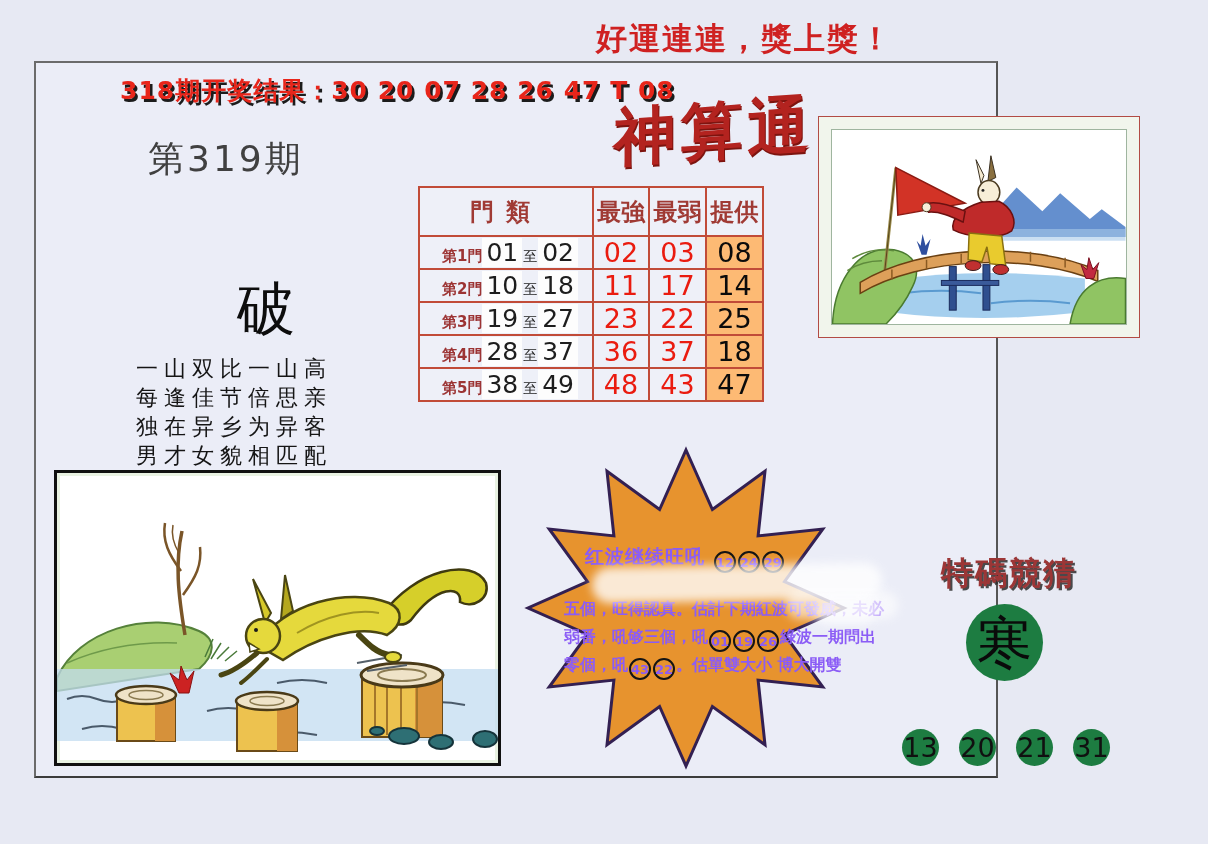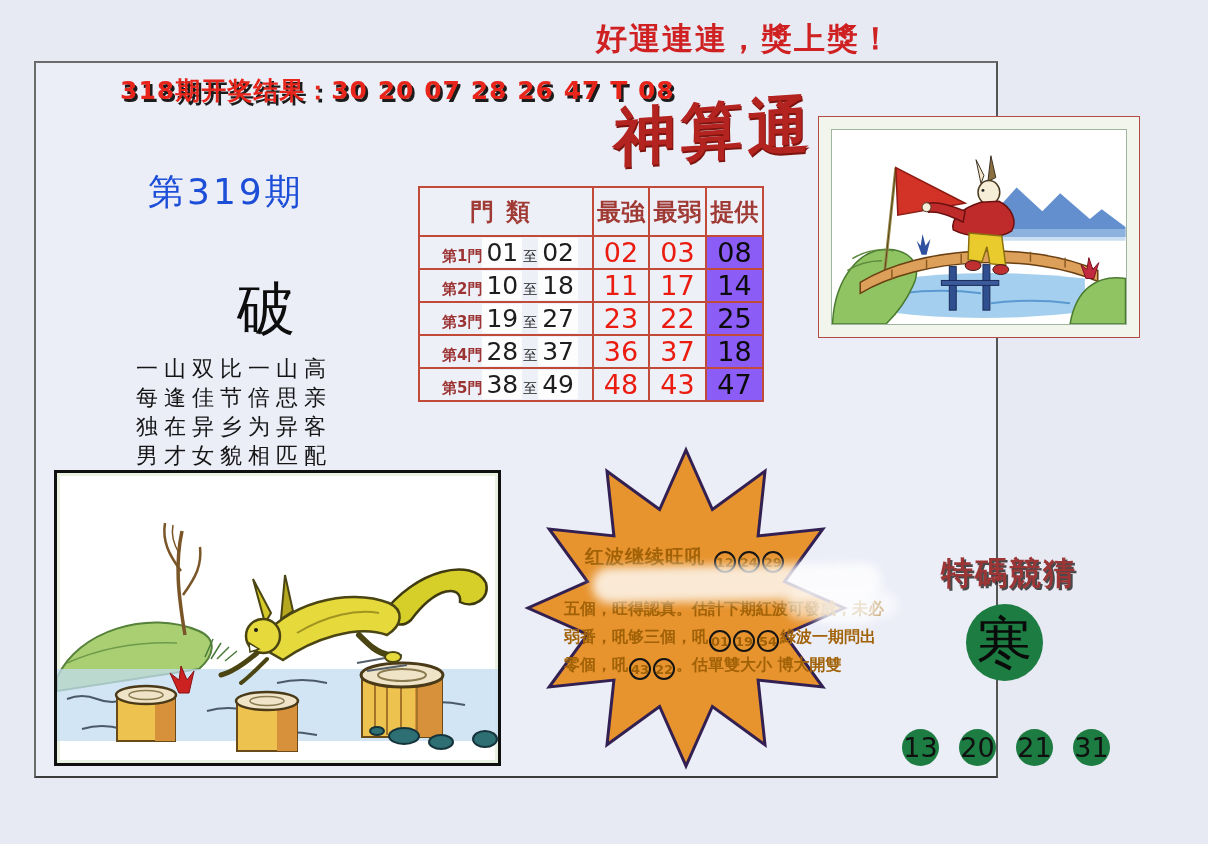--- a/index.html
+++ b/index.html
@@ -15,54 +15,54 @@
               border-right-color:#555;padding-left:8px; }
 
   .result-line { position:absolute; left:84px; top:11px; font-size:25px; font-weight:bold;
                  color:#e8251a; letter-spacing:1px; text-shadow:2.5px 2.5px 0 #1c1c1c; }
 
   .sheet-title { position:absolute; left:548px; top:26px; width:260px; text-align:center;
                  font-family:"DejaVu Serif","Liberation Serif",serif; font-weight:bold;
                  font-size:62px; color:#b3231f; letter-spacing:5px;
                  transform:rotate(-4deg) skewX(-4deg); text-shadow:1px 2px 0 #7d140f; }
 
-  .issue { position:absolute; left:112px; top:72px; font-size:36px; color:#1d4ed8; letter-spacing:3px;margin-top:33px; }
+  .issue { position:absolute; left:112px; top:72px; font-size:36px; color:#404040; letter-spacing:3px; }
 
   
   .door-table { position:absolute; left:382px; top:123px; border-collapse:collapse;
                 table-layout:fixed; background:#eef0f8; }
   .door-table td, .door-table th { border:2px solid #c14b38; text-align:center; vertical-align:middle; }
   .door-table th { height:49px; color:#a03a34; font-size:24px; font-weight:bold; }
   .door-table th.cat { letter-spacing:12px;margin-left:35px; }
   .door-table td { height:33px; }
   .door-cell { text-align:left; padding-left:8px; white-space:nowrap; }
   .door-label { color:#9c3434; font-weight:bold; font-size:15px; margin-right:0; }
   .chip { background:#fdfdfd; padding:0 4px; color:#1d1d1d; font-size:25px; }
   .zhi { font-size:14px; color:#222; margin:0 1px; }
   .val-red { color:#ea1b0f; font-size:27px; }
-  .provide { background:#8b5cf6; color:#0b0b0b; font-size:27px; }
+  .provide { background:#fdba74; color:#0b0b0b; font-size:27px; }
 
   
   .big-char { position:absolute; left:170px; top:208px; width:120px; text-align:center;
               font-family:"DejaVu Serif","Liberation Serif",serif; font-size:58px; color:#0d0d0d; }
   .poem { position:absolute; left:100px; top:291px; font-family:"DejaVu Serif","Liberation Serif",serif;
           font-size:22px; color:#151515; letter-spacing:6px; line-height:29px; white-space:nowrap; }
 
   
   .frame-tr { position:absolute; left:782px; top:53px; width:322px; height:222px;
               border:1px solid #b24b44; background:#f1f5ec; padding:12px; }
   .frame-tr .inner { width:100%; height:100%; background:#fff; border:1px solid #9fb59f; }
   .frame-bl { position:absolute; left:18px; top:407px; width:447px; height:296px;
               border:3px solid #101010; background:#fff;
               box-shadow:inset 0 0 0 3px #e9f2e2; }
   .frame-bl svg, .frame-tr svg { display:block; }
 
   
   .star-svg { position:absolute; left:485px; top:383px; }
-  .star-text { position:absolute; color:#a16207; font-weight:bold; white-space:nowrap; z-index:3; }
+  .star-text { position:absolute; color:#8b5cf6; font-weight:bold; white-space:nowrap; z-index:3; }
   .st1 { left:549px; top:481px; font-size:19px; letter-spacing:1px; }
   .st2 { left:528px; top:536px; font-size:16px; }
   .st3 { left:528px; top:564px; font-size:16px; }
   .st4 { left:528px; top:592px; font-size:16px; }
   .cnum { display:inline-block; width:22px; height:22px; border:2px solid #141414; border-radius:50%;
           font-size:13px; line-height:19px; text-align:center; letter-spacing:0;
           vertical-align:-4px; margin:0 1px; font-weight:bold; }
   .smudge { position:absolute; background:#fff; border-radius:18px; filter:blur(5px); z-index:4; }
   .sm1 { left:556px; top:502px; width:290px; height:36px; opacity:.8; transform:rotate(-1deg); }
   .sm2 { left:750px; top:528px; width:112px; height:28px; opacity:.6; }
@@ -268,21 +268,21 @@
           <ellipse cx="336" cy="184" rx="8" ry="5" fill="#e5d93c" stroke="#4a4512" stroke-width="2"></ellipse>
         </g>
       </svg>
     </div>
 
     <svg class="star-svg" width="330" height="325" viewBox="0 0 330 325">
       <polygon points="165,4 191.4,63.5 244,25.2 237.1,89.9 301.8,83 263.5,135.6 323,162 263.5,188.4 301.8,241 237.1,234.1 244,298.8 191.4,260.5 165,320 138.6,260.5 86,298.8 92.9,234.1 28.2,241 66.5,188.4 7,162 66.5,135.6 28.2,83 92.9,89.9 86,25.2 138.6,63.5" fill="#e7932e" stroke="#332052" stroke-width="3"></polygon>
     </svg>
     <div class="star-text st1"><span>红波继续旺吼 </span><span class="cnum">12</span><span class="cnum">24</span><span class="cnum">29</span></div>
     <div class="star-text st2">五個，旺得認真。估計下期紅波可發威，未必</div>
-    <div class="star-text st3"><span>弱番，吼够三個，吼</span><span class="cnum">01</span><span class="cnum">19</span><span class="cnum">54</span><span>綠波一期問出</span></div>
+    <div class="star-text st3"><span>弱番，吼够三個，吼</span><span class="cnum">01</span><span class="cnum">19</span><span class="cnum">26</span><span>綠波一期問出</span></div>
     <div class="star-text st4"><span>零個，吼</span><span class="cnum">43</span><span class="cnum">22</span><span>。估單雙大小  博大開雙</span></div>
     <div class="smudge sm1"></div>
     <div class="smudge sm2"></div>
     <div class="smudge sm3"></div>
 
     <div class="special-title">特碼競猜</div>
     <div class="zodiac-circle">
       <span>寒</span>
     </div>
     <div class="num-circles">

